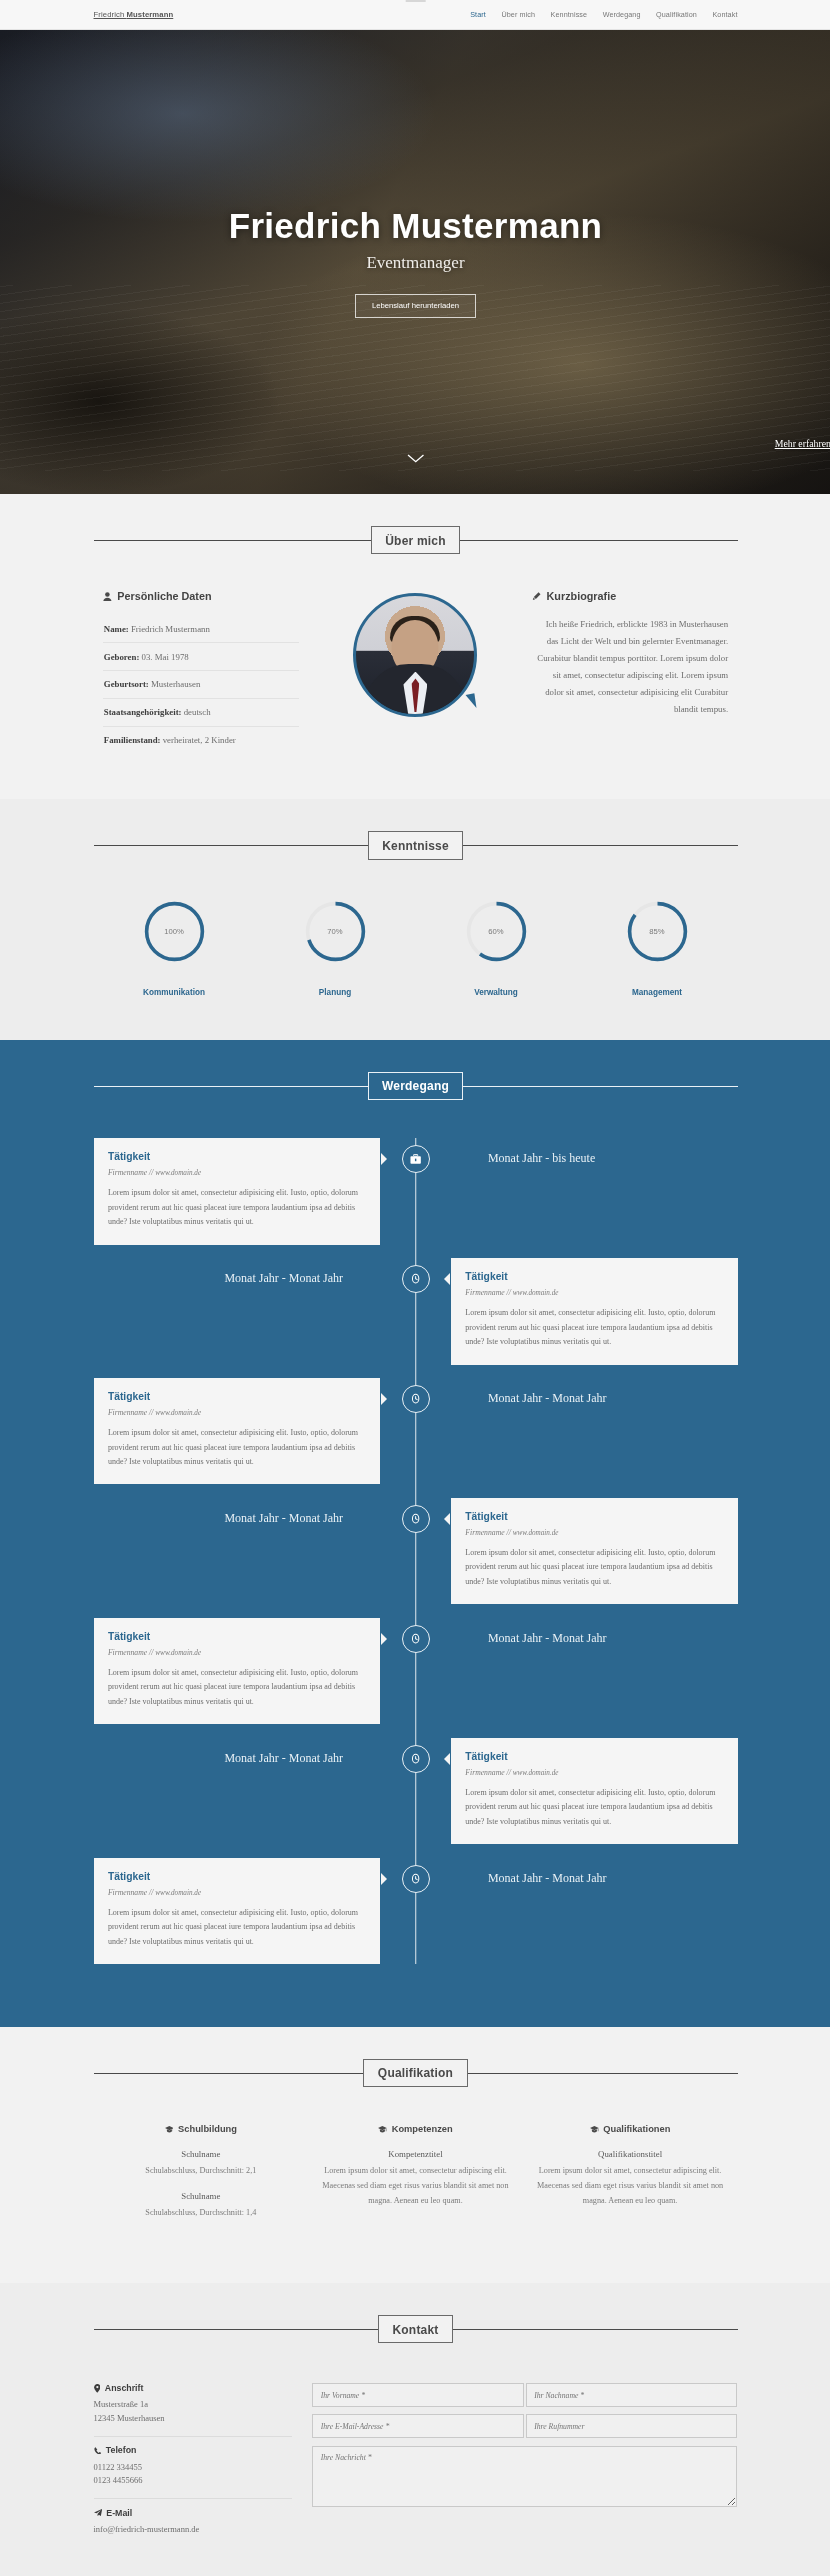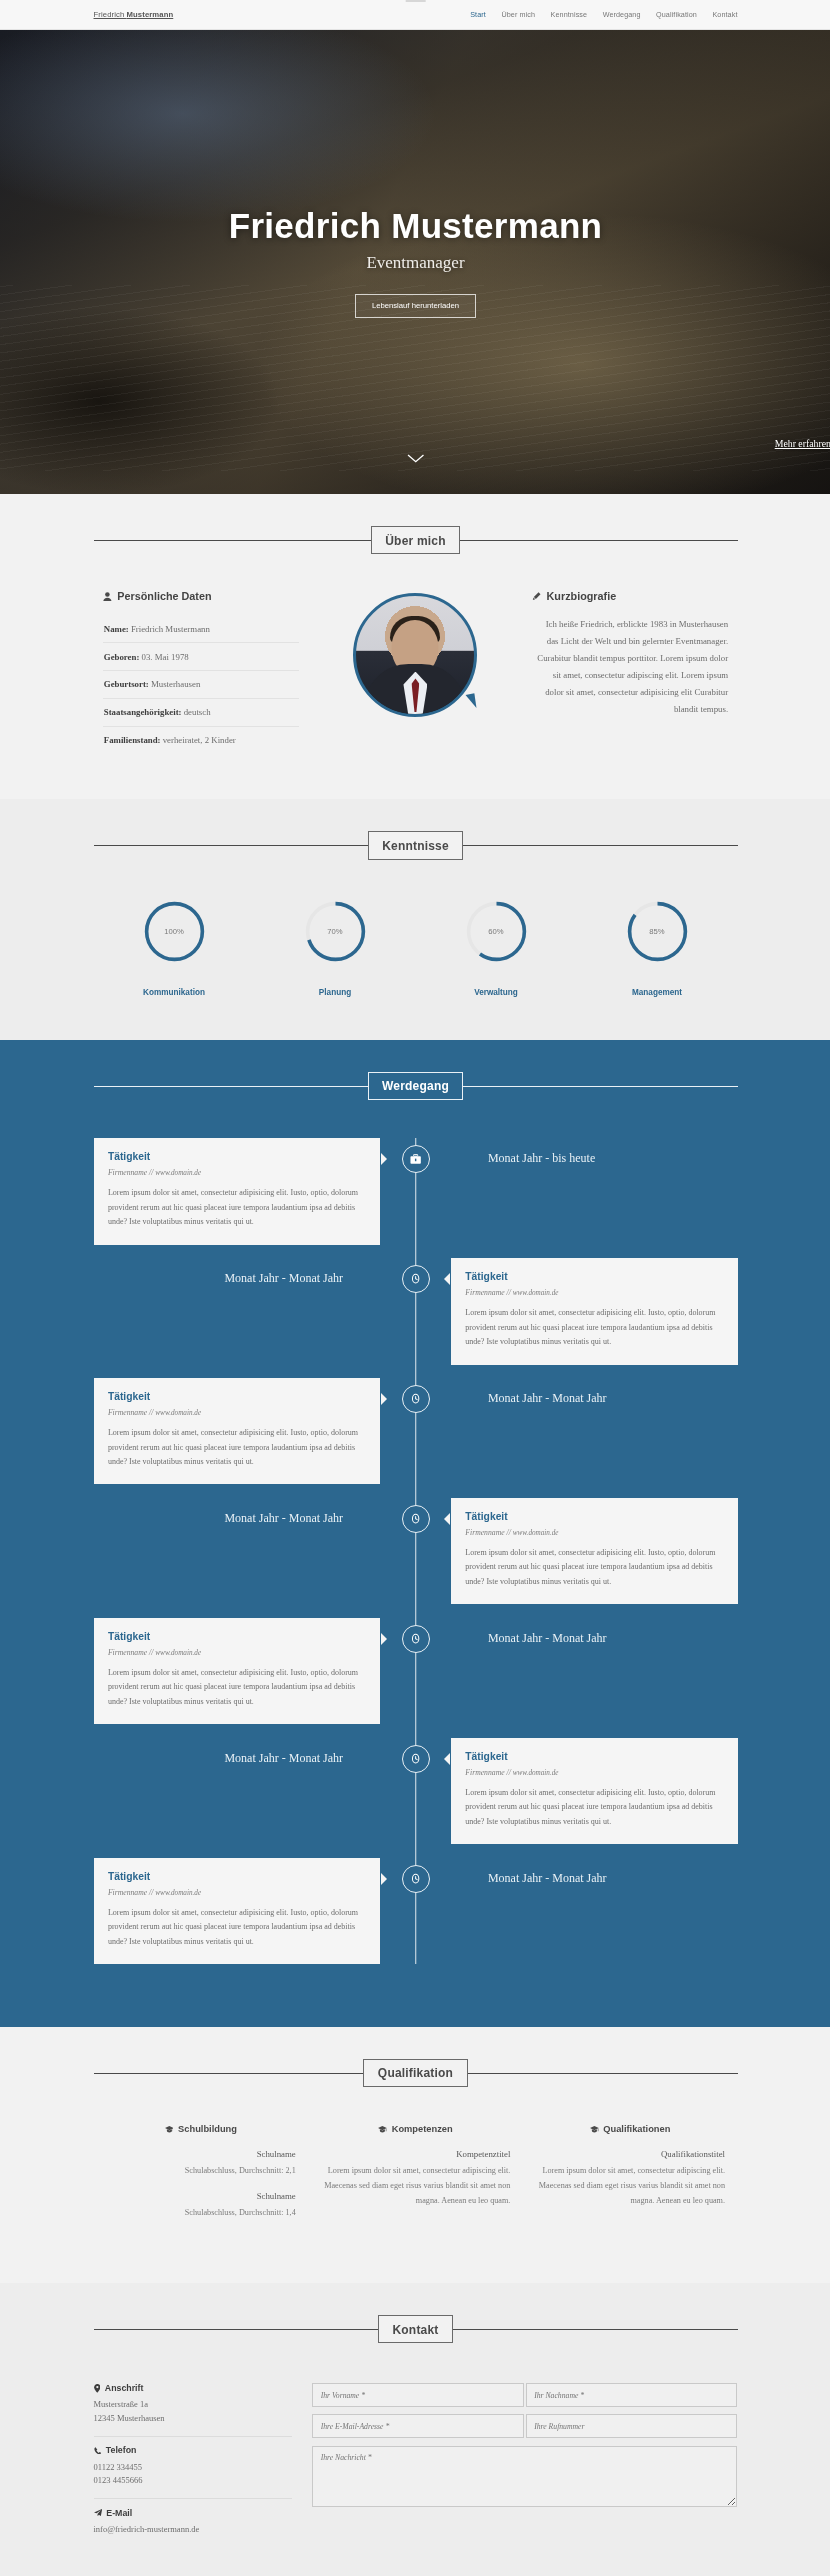--- a/index.html
+++ b/index.html
@@ -183,21 +183,21 @@
   .tl-node {
     position: absolute; left: 50%; top: 7.2px; transform: translateX(-50%);
     width: 28px; height: 28px; border-radius: 50%;
     background: #2c678f; border: 1.5px solid #e8f0f5;
     display: flex; align-items: center; justify-content: center; z-index: 2;
   }
 
   
   .qual { background: #f2f2f2; padding-bottom: 49px; }
   .qual-grid { display: flex; margin-top: 37px; text-align: center; }
-  .qual-col { width: 33.33%; padding: 0 12.4px; text-align: right; }
+  .qual-col { width: 33.33%; padding: 0 12.4px; }
   .qual-col h3 {
     font-family: "Liberation Sans", sans-serif; font-weight: 700; font-size: 9.3px;
     color: #4a4a4a; margin-bottom: 14.4px;
     display: flex; align-items: center; justify-content: center; gap: 4.6px;
   }
   .qual-col .t { font-size: 8.8px; color: #5a5a5a; margin-bottom: 4.1px; }
   .qual-col .d { font-size: 8.2px; color: #7b7b7b; line-height: 1.85; margin-bottom: 13.4px; }
 
   
   .contact { background: #ededed; padding-bottom: 46px; }

